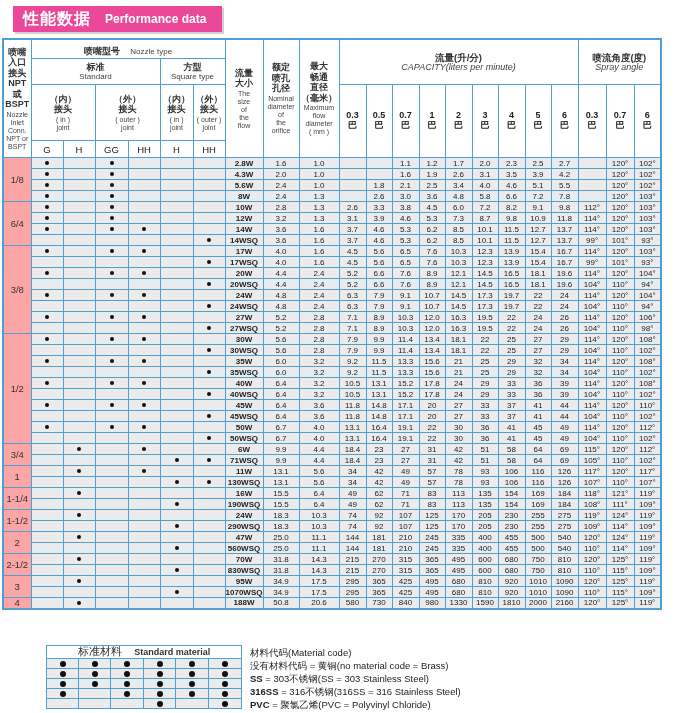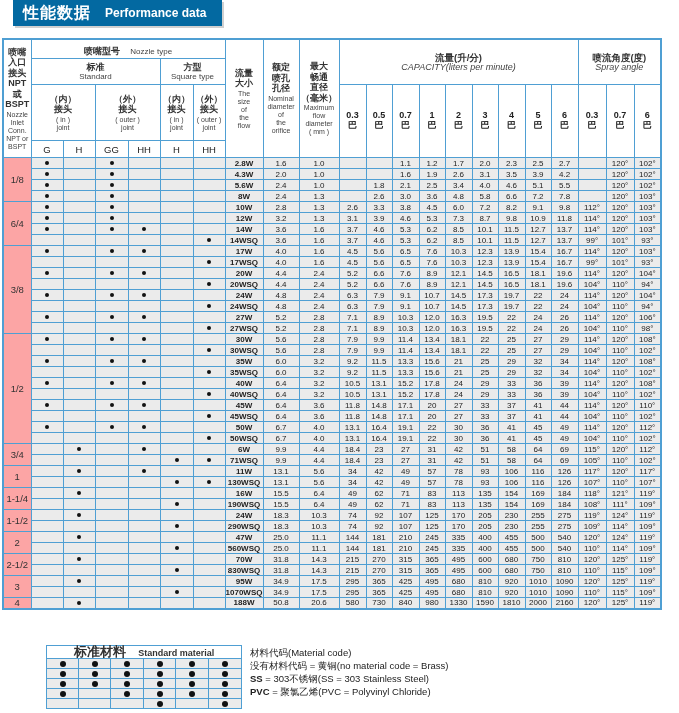--- a/index.html
+++ b/index.html
@@ -3,22 +3,22 @@
 <meta charset="utf-8">
 <style>
   html,body{margin:0;padding:0;}
   body{
     width:679px;height:713px;background:#ffffff;position:relative;
     font-family:"Liberation Sans","DejaVu Sans",sans-serif;color:#222;
     overflow:hidden;
   }
   
   .banner{
-    position:absolute;left:13px;top:0;height:26px;
-    background:#0369a1;color:#fff;display:flex;align-items:center;
+    position:absolute;left:13px;top:6px;height:26px;
+    background:#ec4899;color:#fff;display:flex;align-items:center;
     padding:0 16px 0 10px;box-shadow:2px 2px 0 rgba(120,120,120,.35);
   }
   .banner .zh{font-size:16px;font-weight:bold;letter-spacing:1px;}
   .banner .en{font-size:12px;font-weight:bold;margin-left:14px;}
 
   
   table.main{
     position:absolute;left:2px;top:38px;width:658px;
     border-collapse:collapse;table-layout:fixed;
   }
@@ -50,21 +50,21 @@
   
   table.mat{
     position:absolute;left:46px;top:645px;width:195px;
     border-collapse:collapse;table-layout:fixed;border:1px solid #4f9fd3;
   }
   table.mat td{border:1px solid #4f9fd3;text-align:center;padding:0;vertical-align:middle;}
   table.mat tr.mh{height:13px;}
   table.mat tr.mr{height:10px;}
   table.mat td.mhead{background:#fff;}
   table.mat td.mcell{background:#ebebeb;}
-  .mhz{font-size:13px;font-weight:bold;color:#333;}
+  .mhz{font-size:11px;font-weight:normal;color:#333;}
   .mhe{font-size:9px;font-weight:bold;color:#333;margin-left:10px;}
   .dot.big{width:6px;height:6px;}
 
   
   .legend{position:absolute;left:250px;top:646px;font-size:9.5px;color:#222;}
   .legend .line{line-height:13px;white-space:nowrap;}
   .legend .code{font-weight:bold;}
 </style>
 </head>
 <body>
@@ -1264,14 +1264,15 @@
         <td class="mcell"></td>
         <td class="mcell"><span class="dot big"></span></td>
       </tr>
     </tbody>
 </table>
 
 <div class="legend">
   <div class="line">材料代码(Material code)</div>
 <div class="line">没有材料代码 = 黄铜(no material code = Brass)</div>
     <div class="line"><span class="code">SS</span> = 303不锈钢(SS = 303 Stainless Steel)</div>
+    <div class="line"><span class="code">316SS</span> = 316不锈钢(316SS = 316 Stainless Steel)</div>
     <div class="line"><span class="code">PVC</span> = 聚氯乙烯(PVC = Polyvinyl Chloride)</div>
   </div>
 
 </body></html>

